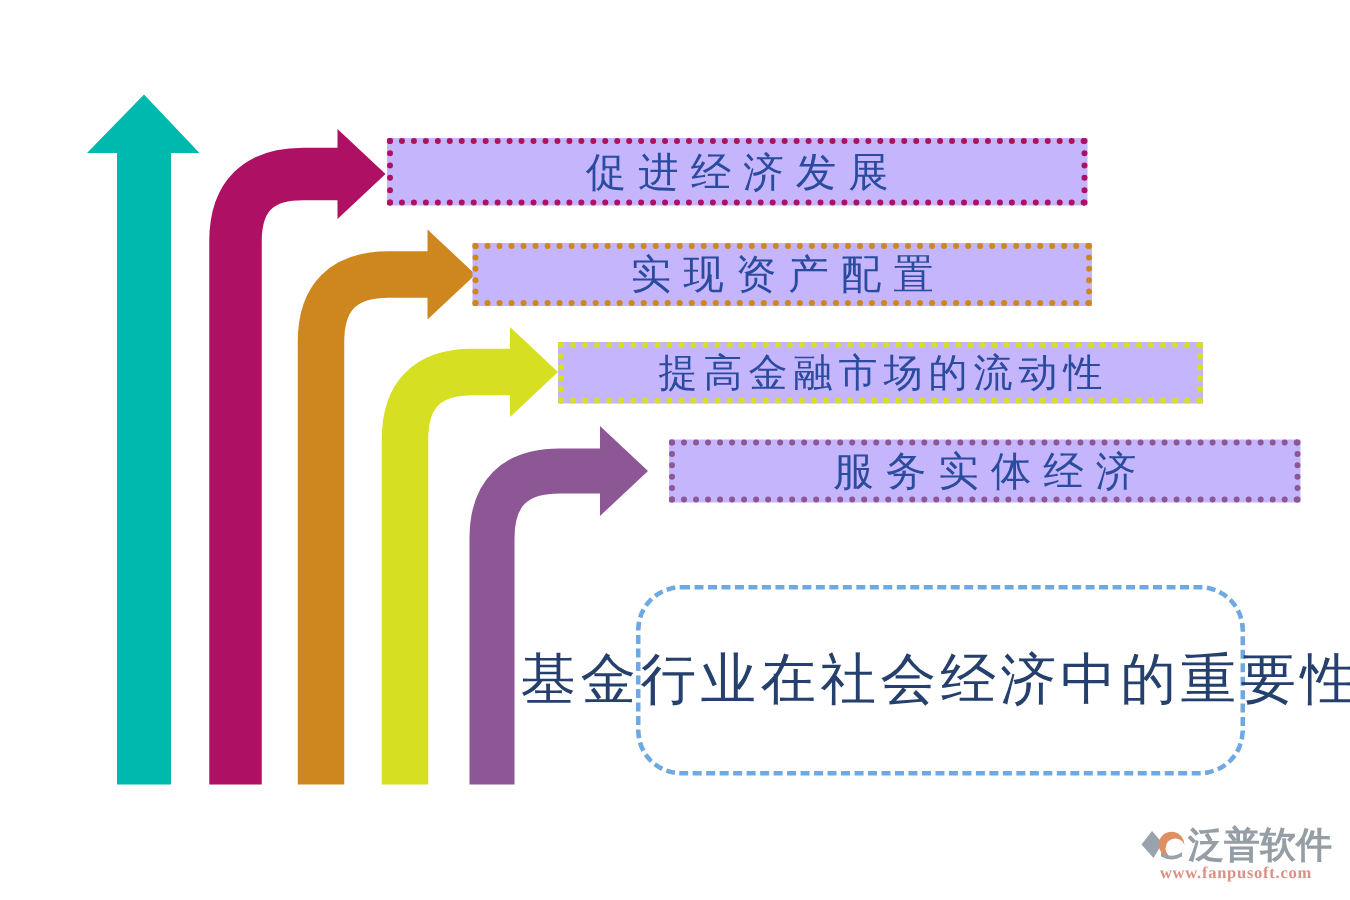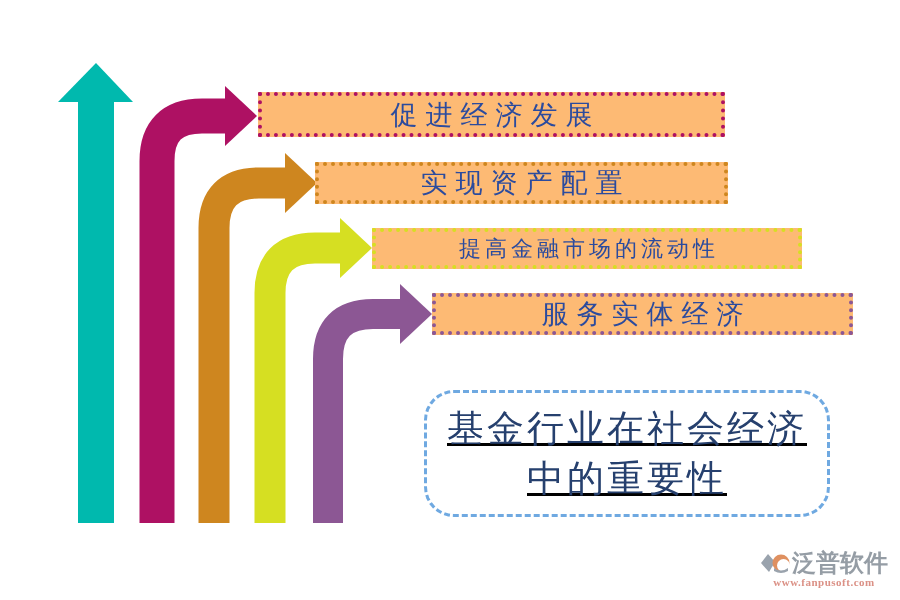--- a/index.html
+++ b/index.html
@@ -16,48 +16,47 @@
     left: 0; top: 0;
     width: 900px; height: 600px;
   }
   .benefit {
     position: absolute;
     box-sizing: border-box;
     border: 4px dotted #999;
     display: flex;
     align-items: center;
     justify-content: center;
-    background: #fdba74;
+    background: #c4b5fd;
   }
   .benefit-label {
     font-family: "Liberation Serif", serif;
     color: #2B4B9E;
     font-size: 27px;
     letter-spacing: 8px;
     white-space: nowrap;
     text-indent: 8px;
   }
   .benefit-1 { left: 258px; top: 92px;  width: 467px; height: 45px; border-color: #AE1163; }
   .benefit-2 { left: 315px; top: 162px; width: 413px; height: 42px; border-color: #CE861F; }
   .benefit-3 { left: 372px; top: 228px; width: 430px; height: 41px; border-color: #D6DF22; }
-  .benefit-4 { left: 432px; top: 293px; width: 421px; height: 42px; border-color: #8C5794; }
-  .benefit-3 .benefit-label { font-size: 22px; letter-spacing: 4px; text-indent: 4px; }
+  .benefit-4 { left: 446px; top: 293px; width: 421px; height: 42px; border-color: #8C5794; }
+  .benefit-3 .benefit-label { font-size: 26px; letter-spacing: 4px; text-indent: 4px; }
   .title-box {
     position: absolute;
     left: 424px; top: 390px;
     width: 406px; height: 127px;
     box-sizing: border-box;
     border: 3px dashed #6FA9E1;
     border-radius: 30px;
     display: flex;
-    flex-direction: column;
+    flex-direction: row;
     align-items: center;
     justify-content: center;
     text-align: center;
-    text-decoration: underline;
   }
   .title-line {
     font-family: "Liberation Serif", serif;
     color: #26406E;
     font-size: 37px;
     letter-spacing: 3px;
     line-height: 1.35;
     white-space: nowrap;
   }
   .watermark {

